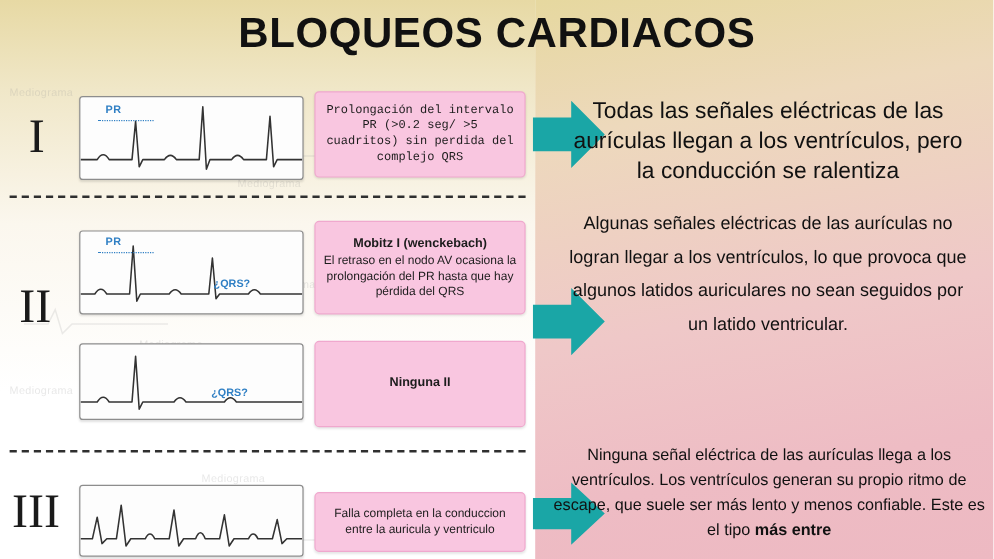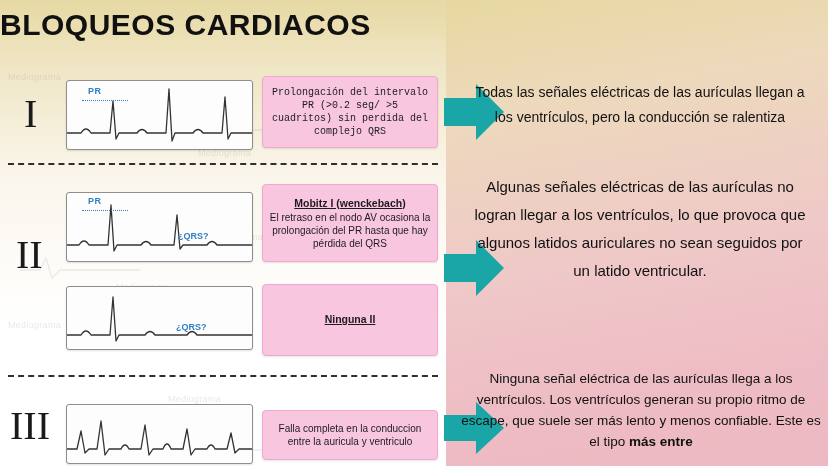--- a/index.html
+++ b/index.html
@@ -22,22 +22,22 @@
   .watermark{
     position:absolute;color:rgba(150,150,150,.22);
     font-size:9px;letter-spacing:.3px;pointer-events:none;
     font-family:"Liberation Sans",sans-serif;
   }
   .wm-ecg{
     position:absolute;pointer-events:none;opacity:.18;
   }
   
   #title{
-    position:absolute;left:0;top:8px;width:828px;text-align:left;
-    font-size:30px;font-weight:bold;color:#111;letter-spacing:.5px;
+    position:absolute;left:0;top:8px;width:828px;text-align:center;
+    font-size:35px;font-weight:bold;color:#111;letter-spacing:.5px;
   }
   
   .dashed{
     position:absolute;left:8px;width:430px;height:0;
     border-top:2px dashed #2f2f2f;
   }
   
   .roman{
     position:absolute;font-family:"Liberation Serif",serif;
     font-size:40px;color:#1a1a1a;line-height:1;
@@ -61,32 +61,32 @@
   
   .pink-box{
     position:absolute;background:#f9c6e0;border:1px solid #f0a8ce;border-radius:4px;
     text-align:center;color:#1c1c1c;
     font-family:"Liberation Sans",sans-serif;
     box-shadow:0 1px 2px rgba(0,0,0,.10);
     display:flex;flex-direction:column;justify-content:center;align-items:center;
     padding:4px 6px;box-sizing:border-box;
   }
   .pink-box .hdr{
-    font-weight:bold;text-decoration:underline;font-size:10.5px;margin-bottom:2px;
+    font-weight:bold;font-size:10.5px;margin-bottom:2px;
   }
   .pink-box .txt{
     font-size:10px;line-height:13px;
   }
   
   .arrow{position:absolute;}
   
   .rtext{
     position:absolute;text-align:center;color:#111;
   }
-  #right-1{left:470px;top:80px;width:340px;font-size:14px;line-height:25px;}
+  #right-1{left:470px;top:80px;width:340px;font-size:19px;line-height:25px;}
   #right-2{left:470px;top:173px;width:340px;font-size:15px;line-height:28px;}
   #right-3{left:460px;top:368px;width:362px;font-size:13.5px;line-height:21px;}
   #right-3 b{font-weight:bold;}
 </style>
 </head>
 <body>
 
 <div id="bg-left"></div>
 <div id="bg-right"></div>
 

